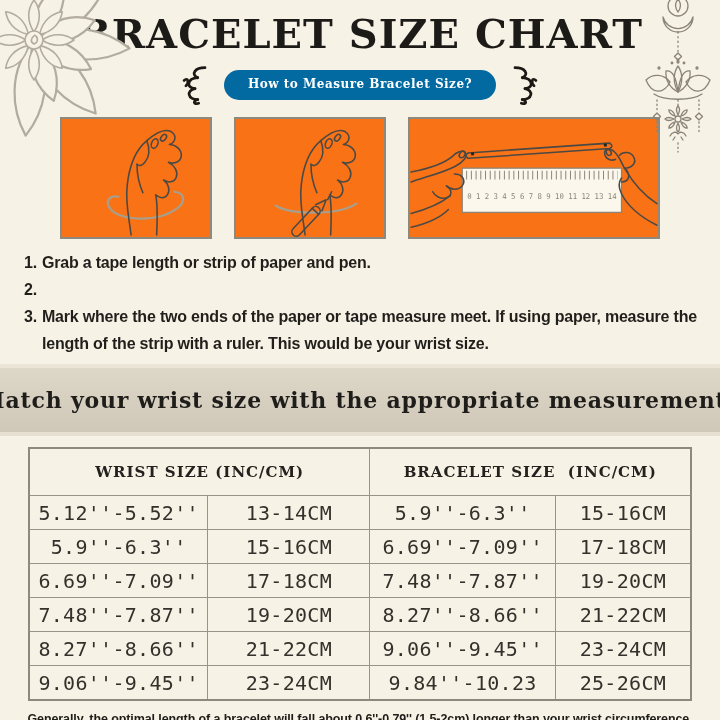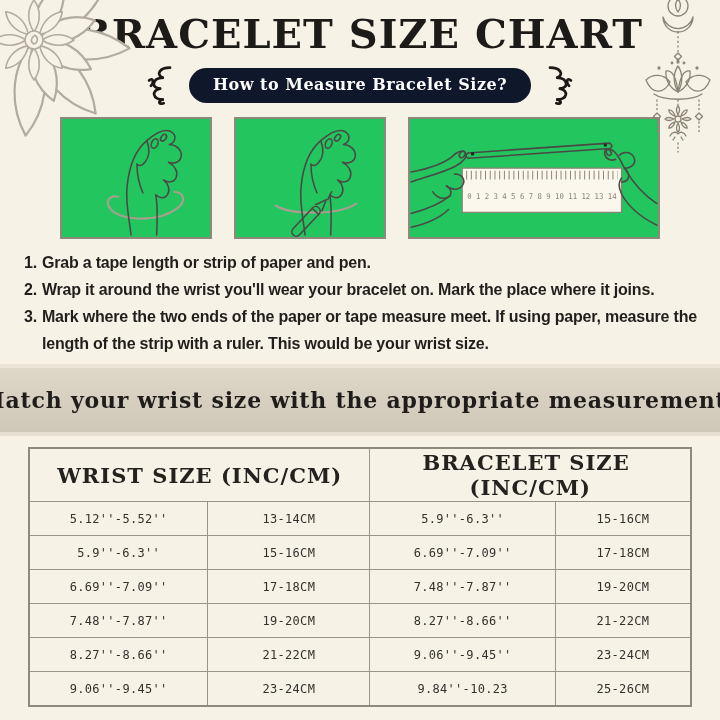--- a/index.html
+++ b/index.html
@@ -14,29 +14,29 @@
   
   .title{
     margin-top:10px;text-align:center;
     font-family:"DejaVu Serif",serif;font-weight:700;
     font-size:40px;line-height:48px;letter-spacing:1px;color:#1d1b17;
   }
   .badge-row{
     margin-top:6px;height:42px;display:flex;align-items:center;justify-content:center;gap:12px;
   }
   .badge-pill{
-    background:#0f172a;color:#fff;border-radius:21px;
+    background:#0369a1;color:#fff;border-radius:21px;
     padding:7px 24px 9px;
-    font-family:"DejaVu Serif",serif;font-weight:700;font-size:16px;letter-spacing:0.5px;
+    font-family:"DejaVu Serif",serif;font-weight:700;font-size:12px;letter-spacing:0.5px;
   }
   .flourish{width:34px;height:40px;}
   
   .illus-row{margin-top:11px;display:flex;justify-content:center;gap:22px;}
   .illus-box{
-    border:2px solid #8d897c;background:#22c55e;height:122px;box-sizing:border-box;
+    border:2px solid #8d897c;background:#f97316;height:122px;box-sizing:border-box;
   }
   .illus-box.small{width:152px;}
   .illus-box.wide{width:252px;}
   .illus-box svg{display:block;}
   
   .steps{margin:10px 12px 0 24px;}
   .step{display:flex;font-size:16px;font-weight:700;line-height:27px;letter-spacing:-0.2px;color:#211f1b;}
   .step-num{flex:0 0 auto;padding-right:5px;}
   
   .banner{
@@ -50,25 +50,25 @@
   
   .size-table{
     margin:11px 28px 0;border-collapse:collapse;width:664px;table-layout:fixed;
   }
   .size-table th,.size-table td{
     border:1px solid #9a9488;text-align:center;vertical-align:middle;
   }
   .size-table{border:2px solid #8f897d;}
   .size-table th{
     height:44px;font-family:"DejaVu Serif",serif;font-weight:700;
-    font-size:21px;letter-spacing:1px;color:#24221e;
+    font-size:15px;letter-spacing:1px;color:#24221e;
   }
   .size-table td{
     height:31px;font-family:"DejaVu Sans Mono",monospace;
-    font-size:12px;letter-spacing:0.3px;color:#34312c;
+    font-size:20px;letter-spacing:0.3px;color:#34312c;
   }
   col.c1{width:27%;} col.c2{width:24.5%;} col.c3{width:28%;} col.c4{width:20.5%;}
   
   .footnote{
     margin-top:11px;text-align:center;white-space:nowrap;
     font-size:12.5px;font-weight:700;letter-spacing:-0.1px;color:#1f1d19;
   }
   .art{stroke:#4b4945;fill:none;stroke-width:1.6;stroke-linecap:round;stroke-linejoin:round;}
   .tape{stroke:#a69f8e;fill:none;stroke-width:2.2;stroke-linecap:round;}
   .grayart{stroke:#8b8476;fill:none;stroke-width:1.3;stroke-linecap:round;stroke-linejoin:round;}
@@ -292,21 +292,20 @@
     </div>
   </div>
 
   <div class="steps">
     <div class="step">
       <span class="step-num">1.</span>
       <span>Grab a tape length or strip of paper and pen.</span>
     </div>
     <div class="step">
       <span class="step-num">2.</span>
-      <span>Wrap it around the wrist you'll wear your bracelet on. Mark the place where it joins.</span>
     </div>
     <div class="step">
       <span class="step-num">3.</span>
       <span>Mark where the two ends of the paper or tape measure meet. If using paper, measure the length of the strip with a ruler. This would be your wrist size.</span>
     </div>
   </div>
 
   <div class="banner">
     <div>Match your wrist size with the appropriate measurements</div>
   </div>

